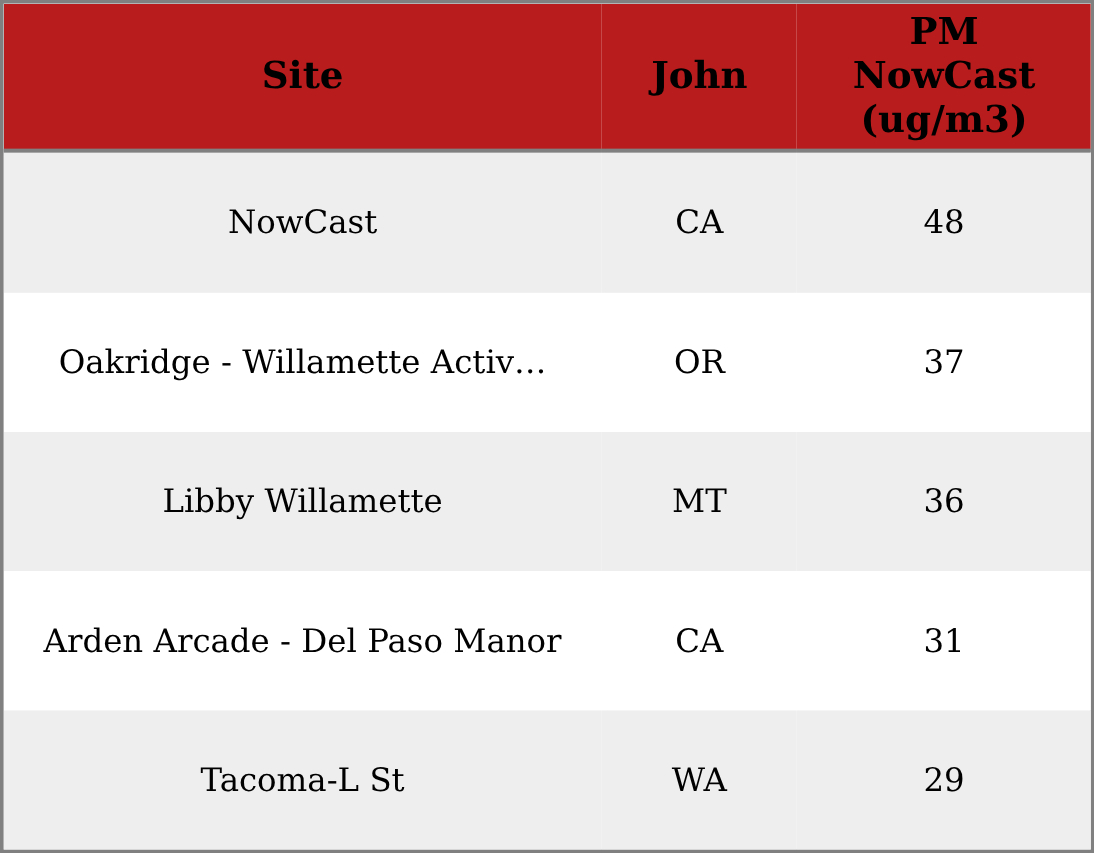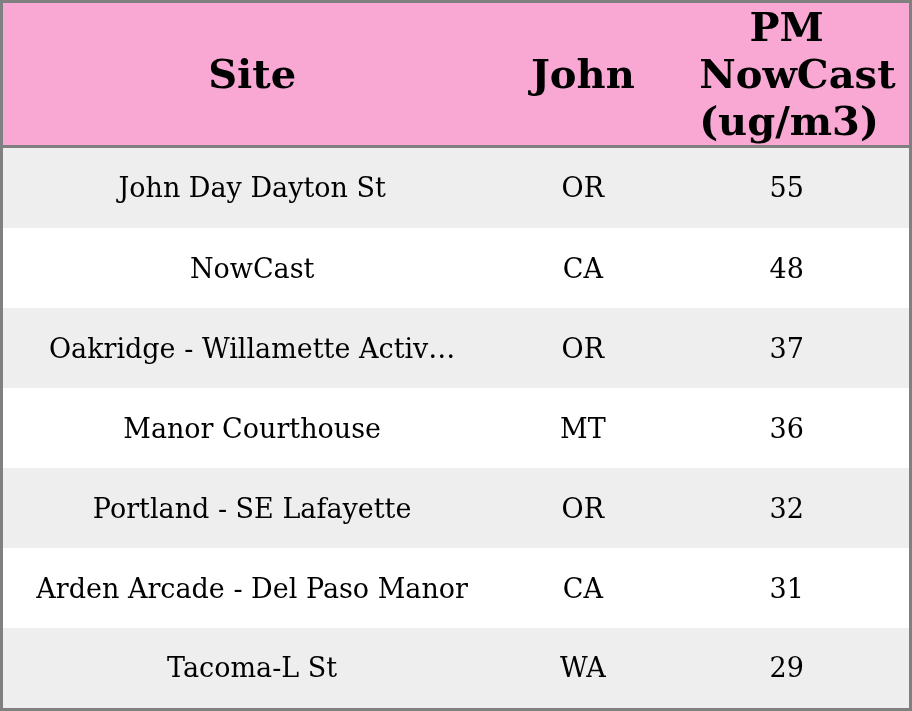--- a/index.html
+++ b/index.html
@@ -24,24 +24,24 @@
   }
   table.pm-table th,
   table.pm-table td {
     padding: 0;
     text-align: center;
     vertical-align: middle;
     white-space: nowrap;
     overflow: hidden;
   }
   thead th {
-    background: #f9a8d4;
+    background: #b91c1c;
     border-bottom: 3px solid #808080;
     height: 121px;
-    font-size: 40px;
+    font-size: 31px;
     font-weight: bold;
     line-height: 1.18;
   }
   thead th .hdr-wrap {
     display: inline-block;
     max-width: 175px;
     white-space: normal;
   }
   .col-site  { width: 55%; }
   .col-state { width: 18%; }
@@ -65,43 +65,33 @@
     </colgroup>
     <thead>
       <tr>
         <th><span class="hdr-wrap">Site</span></th>
         <th><span class="hdr-wrap">John</span></th>
         <th><span class="hdr-wrap">PM NowCast (ug/m3)</span></th>
       </tr>
     </thead>
     <tbody>
       <tr>
-        <td>John Day Dayton St</td>
-        <td>OR</td>
-        <td>55</td>
-      </tr>
-      <tr>
         <td>NowCast</td>
         <td>CA</td>
         <td>48</td>
       </tr>
       <tr>
         <td>Oakridge - Willamette Activ…</td>
         <td>OR</td>
         <td>37</td>
       </tr>
       <tr>
-        <td>Manor Courthouse</td>
+        <td>Libby Willamette</td>
         <td>MT</td>
         <td>36</td>
-      </tr>
-      <tr>
-        <td>Portland - SE Lafayette</td>
-        <td>OR</td>
-        <td>32</td>
       </tr>
       <tr>
         <td>Arden Arcade - Del Paso Manor</td>
         <td>CA</td>
         <td>31</td>
       </tr>
       <tr>
         <td>Tacoma-L St</td>
         <td>WA</td>
         <td>29</td>

